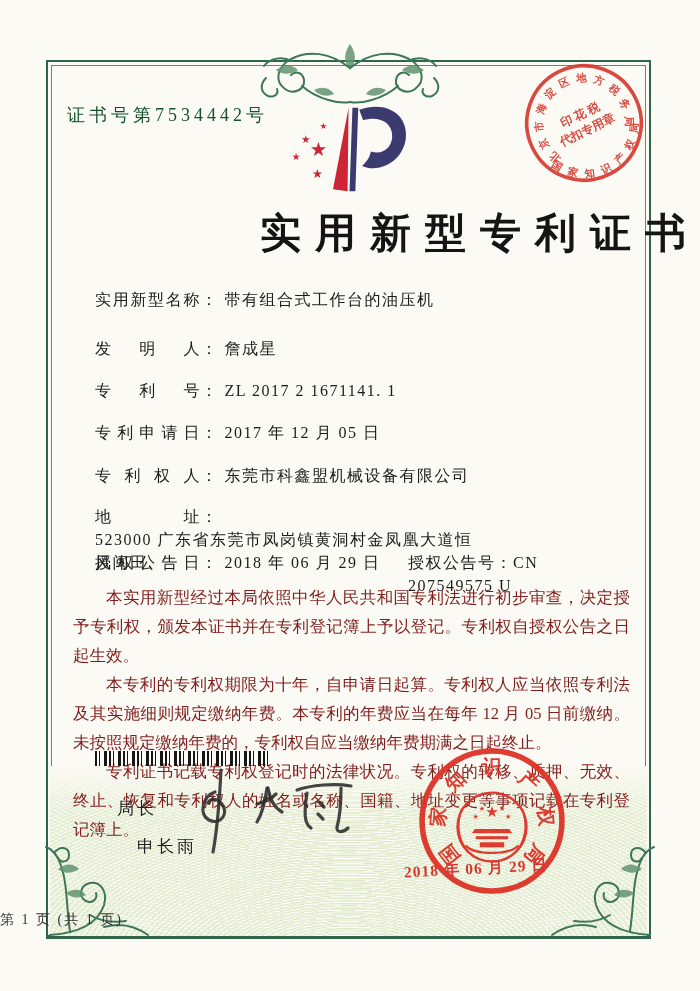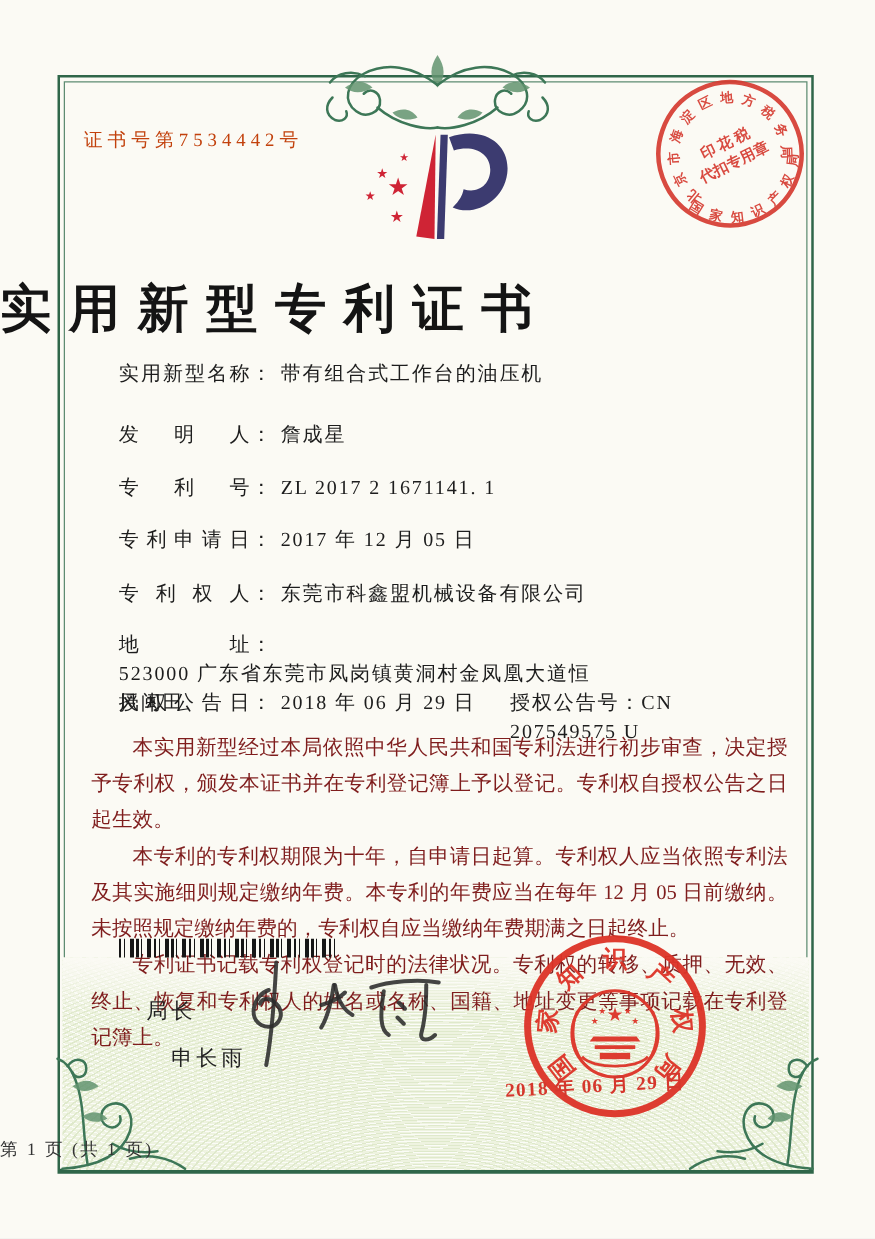--- a/index.html
+++ b/index.html
@@ -10,22 +10,22 @@
         border:2px solid #2f6649;border-bottom-width:4px;}
   .frame-inner{position:absolute;left:3px;top:3px;right:3px;bottom:3px;border:1px solid #5e8c72;}
   
   .band{position:absolute;left:50px;right:53px;top:766px;bottom:55px;
         background:
           linear-gradient(180deg,#fbfaf4 0,rgba(251,250,244,0) 46px),
           repeating-radial-gradient(ellipse 900px 420px at 50% 118%, #dfe9cb 0 1.6px, rgba(255,255,255,0) 1.6px 5.4px),
           repeating-radial-gradient(ellipse 760px 300px at 50% -24%, rgba(255,255,255,.75) 0 2px, rgba(255,255,255,0) 2px 7px),
           #eef3e0;}
   
-  .cert-no{position:absolute;left:67px;top:103px;font-size:15px;letter-spacing:4px;color:#c2410c;}
-  .title{position:absolute;left:0;top:220px;width:100%;text-align:left;font-size:41px;
+  .cert-no{position:absolute;left:67px;top:103px;font-size:18px;letter-spacing:4px;color:#14532d;}
+  .title{position:absolute;left:0;top:206px;width:100%;text-align:right;font-size:41px;
          font-weight:700;letter-spacing:14px;color:#141414;}
   .fline{position:absolute;left:95px;width:520px;font-size:16px;letter-spacing:1.5px;line-height:23px;}
   .f-lbl{display:inline-block;width:106px;text-align:justify;text-align-last:justify;vertical-align:top;}
   .f-colon{display:inline-block;vertical-align:top;margin-right:6px;}
   .f-val{display:inline-block;vertical-align:top;max-width:392px;}
   .f-lbl2{position:absolute;left:313px;top:0;}
   .paras{position:absolute;left:73px;top:583px;width:557px;font-size:16.5px;line-height:29px;
          text-align:justify;color:#7f1d1d;}
   .paras p{margin:0;text-indent:2em;}
   

